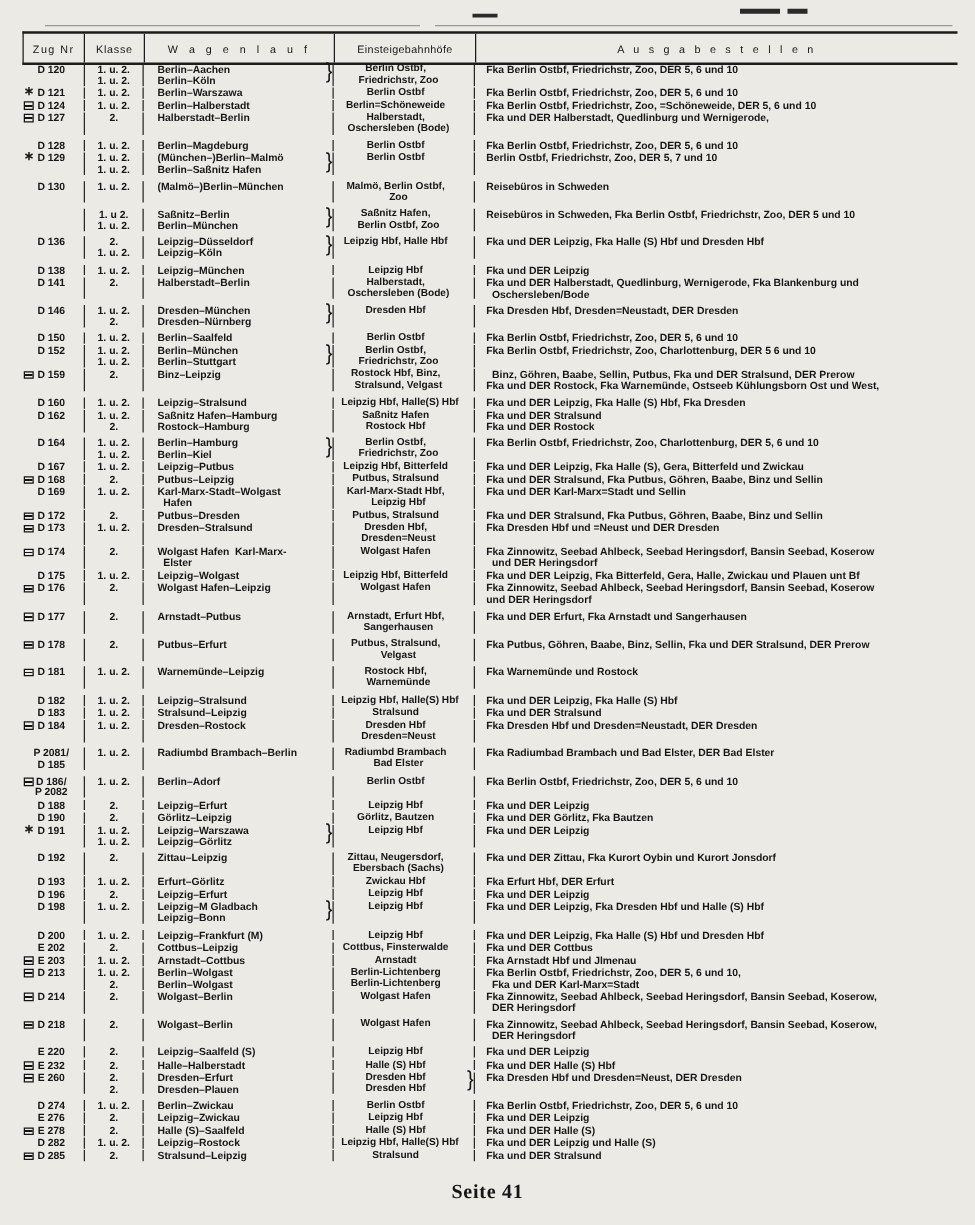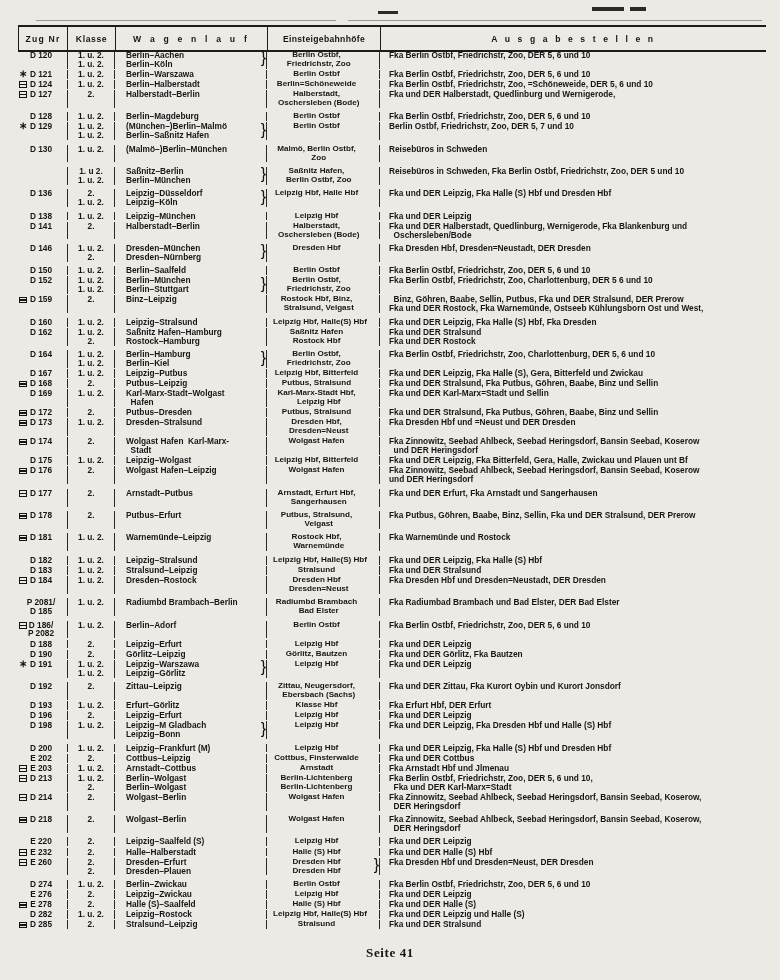--- a/index.html
+++ b/index.html
@@ -6,21 +6,21 @@
   .page{position:relative;width:780px;height:980px;background:#eceae5;overflow:hidden;
         font-family:"Liberation Sans",sans-serif;color:#161616;}
   
   .topline{position:absolute;height:1px;background:#6f6d68;opacity:.65;}
   .artifact{position:absolute;background:#2a2a28;}
   
   .hdr{position:absolute;left:18px;top:25px;width:747px;display:grid;
        grid-template-columns:49px 48px 152px 113px 1fr;
        border-top:2.5px solid #1d1c1a;border-bottom:2.5px solid #1d1c1a;
        border-left:1.5px solid #1d1c1a;background:#eceae5;}
-  .hcell{padding:7px 0 6px;text-align:center;font-size:8.6px;font-weight:700;white-space:nowrap;}
+  .hcell{padding:7px 0 6px;text-align:center;font-size:8.6px;font-weight:400;white-space:nowrap;}
   .hcell.b{border-right:1.4px solid #1d1c1a;}
   .h-zug{letter-spacing:1.2px;}
   .h-kl{letter-spacing:.6px;}
   .h-wl{letter-spacing:3.2px;}
   .h-eb{letter-spacing:.3px;}
   .h-ab{letter-spacing:2.6px;}
   
   .tbl{position:absolute;left:18px;top:49.5px;width:747px;}
   .row{display:grid;grid-template-columns:49px 48px 152px 113px 1fr;padding-top:1.2px;}
   .row.gap{padding-top:4.5px;}
@@ -31,21 +31,21 @@
   .c-wl{border-right:1.4px solid #2a2927;padding-left:11px;padding-right:10px;position:relative;}
   .c-eb{border-right:1.4px solid #2a2927;padding-left:6px;padding-right:19px;position:relative;font-size:8.1px;text-align:center;}
   .c-ab{padding-left:9px;}
   .sym{position:absolute;left:1px;top:0;}
   .sym.star{font-size:10px;line-height:8px;font-weight:900;letter-spacing:0;}
   .sym.boxsym{display:inline-block;width:6px;height:4.5px;border:1.2px solid #141414;margin-top:1.5px;
       background:linear-gradient(transparent 34%,#141414 34%,#141414 66%,transparent 66%);}
   .brace{position:absolute;right:0px;top:-2.5px;font-size:16px;line-height:18px;font-weight:400;
          transform:scaleY(1.08);transform-origin:top;}
   .footer{position:absolute;left:0;right:0;top:945px;text-align:center;
-          font-family:"Liberation Serif",serif;font-weight:700;font-size:13px;letter-spacing:.6px;}
+          font-family:"Liberation Serif",serif;font-weight:700;font-size:16px;letter-spacing:.6px;}
 </style>
 </head>
 <body>
 
 <div class="page">
 
   <div class="topline" style="left:36px;top:20px;width:300px;"></div>
   <div class="topline" style="left:348px;top:20px;width:414px;"></div>
   <div class="artifact" style="left:378px;top:11px;width:20px;height:3px;"></div>
   <div class="artifact" style="left:592px;top:7px;width:32px;height:4px;"></div>
@@ -498,21 +498,21 @@
       <div class="row">
         <div class="cell c-nr">
           <span class="sym boxsym"></span>
           <div>D 174</div>
         </div>
         <div class="cell c-kl">
           <div>2.</div>
         </div>
         <div class="cell c-wl">
           <div>Wolgast Hafen  Karl-Marx-</div>
-          <div>  Stadt</div>
+          <div>  Elster</div>
         </div>
         <div class="cell c-eb">
           <div>Wolgast Hafen</div>
         </div>
         <div class="cell c-ab">
           <div>Fka Zinnowitz, Seebad Ahlbeck, Seebad Heringsdorf, Bansin Seebad, Koserow</div>
           <div>  und DER Heringsdorf</div>
         </div>
       </div>
       <div class="row">
@@ -776,21 +776,21 @@
         <div class="cell c-nr">
           <div>D 193</div>
         </div>
         <div class="cell c-kl">
           <div>1. u. 2.</div>
         </div>
         <div class="cell c-wl">
           <div>Erfurt–Görlitz</div>
         </div>
         <div class="cell c-eb">
-          <div>Klasse Hbf</div>
+          <div>Zwickau Hbf</div>
         </div>
         <div class="cell c-ab">
           <div>Fka Erfurt Hbf, DER Erfurt</div>
         </div>
       </div>
       <div class="row">
         <div class="cell c-nr">
           <div>D 196</div>
         </div>
         <div class="cell c-kl">

